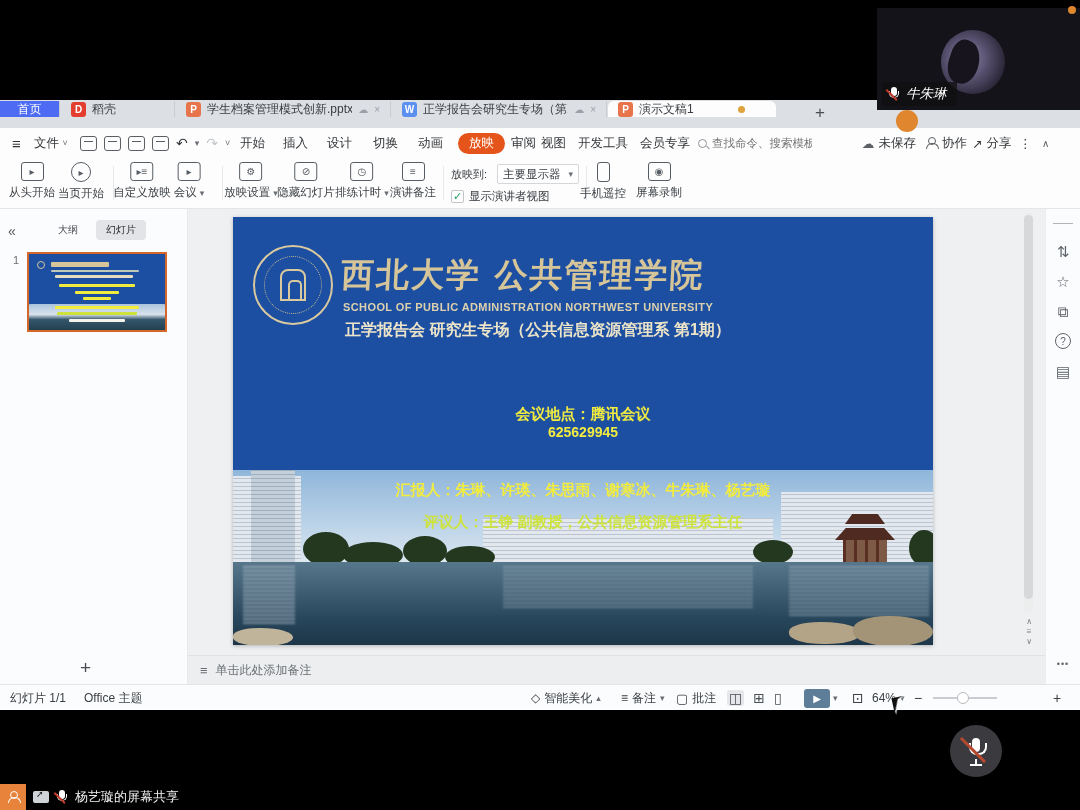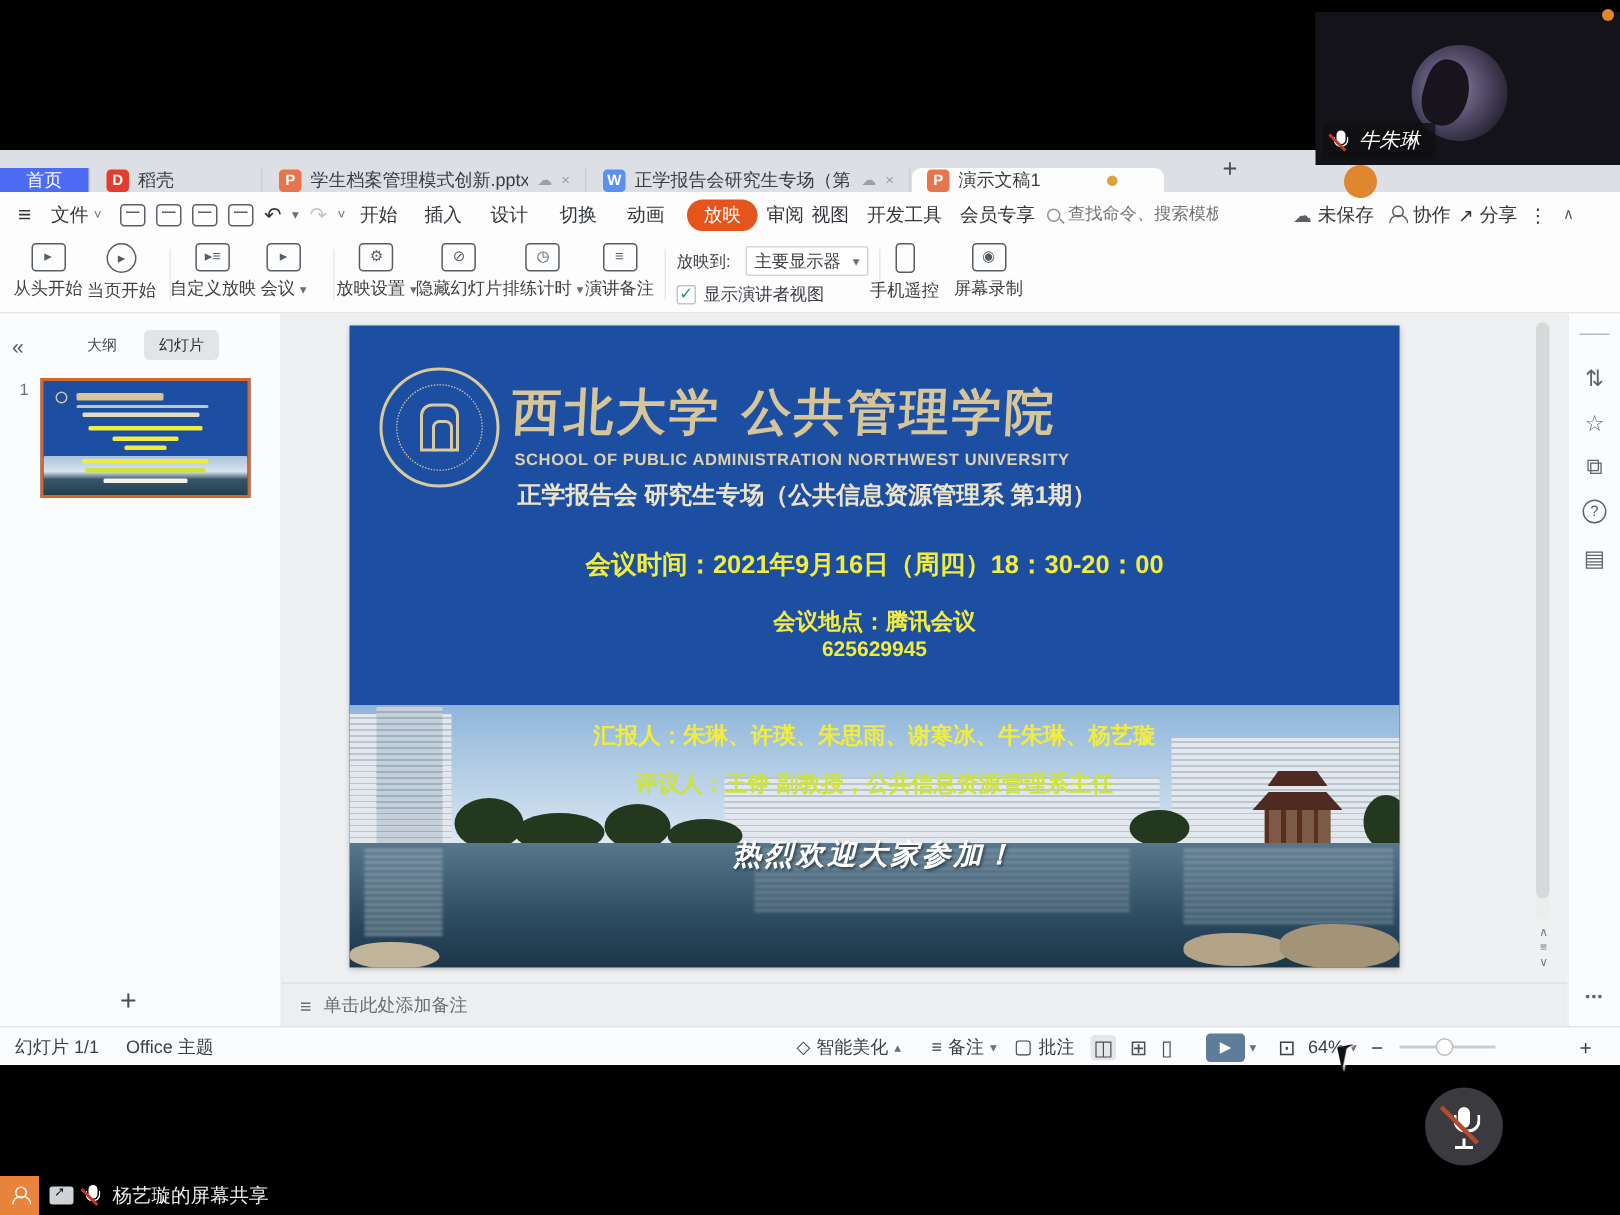--- a/index.html
+++ b/index.html
@@ -5,21 +5,21 @@
   * { margin:0; padding:0; box-sizing:border-box; }
   html,body { width:1080px; height:810px; background:#000; overflow:hidden;
     font-family:"Liberation Sans","DejaVu Sans",sans-serif; }
   .abs { position:absolute; }
 
   
   #wps { position:absolute; top:100px; left:0; width:1080px; height:610px; background:#fdfdfd; }
 
   
   .tabbar { position:absolute; top:0; left:0; width:100%; height:28px; background:#dcdfe3; }
-  .tab { position:absolute; top:12px; height:16px; display:flex; align-items:center; gap:6px;
+  .tab { position:absolute; top:1px; height:16px; display:flex; align-items:center; gap:6px;
          padding:0 10px; font-size:12px; color:#3a3d41; border-right:1px solid #c9ccd0; }
   .tab.home { background:#4d6bf3; color:#fff; justify-content:center; }
   .tab.active-doc { background:#fdfdfd; border-right:none; border-radius:6px 6px 0 0; }
   .doc-ico { width:15px; height:15px; border-radius:3px; color:#fff; font-size:10px; font-weight:bold;
              display:flex; align-items:center; justify-content:center; flex:0 0 auto; }
   .doc-ico.p { background:#e8744c; } .doc-ico.w { background:#5b8ff0; } .doc-ico.d { background:#e23d2e; }
   .tab .sub { color:#9aa0a6; font-size:10px; }
   .mod-dot { width:7px; height:7px; border-radius:50%; background:#e0a23c; }
   .newtab { position:absolute; top:3px; font-size:17px; color:#4a4d52; }
 
@@ -355,26 +355,24 @@
           <div class="abs" style="left:610px;top:70px;width:44px;height:22px;background:repeating-linear-gradient(90deg,#5a2e22 0 3px,#7c5a46 3px 11px);"></div>
           <div class="water"></div>
           <div class="wrefl" style="left:10px;top:94px;width:52px;height:60px;"></div>
           <div class="wrefl" style="left:270px;top:94px;width:250px;height:44px;opacity:.3;"></div>
           <div class="wrefl" style="left:556px;top:94px;width:140px;height:52px;opacity:.35;"></div>
           <div class="rock" style="left:556px;top:152px;width:72px;height:22px;"></div>
           <div class="rock" style="left:620px;top:146px;width:80px;height:30px;background:#a39377;"></div>
           <div class="rock" style="left:0px;top:158px;width:60px;height:18px;background:#c0b49a;"></div>
         </div>
 
-        <div class="s-line yellow" style="top:148px;font-size:17px;">会议时间：2021年9月16日（周四）18：30-20：00</div>
         <div class="s-line yellow" style="top:188px;font-size:15px;">会议地点：腾讯会议</div>
         <div class="s-line yellow" style="top:207px;font-size:14px;">625629945</div>
         <div class="s-line yellow" style="top:264px;font-size:15px;text-align:center;">汇报人：朱琳、许瑛、朱思雨、谢寒冰、牛朱琳、杨艺璇</div>
         <div class="s-line green" style="top:296px;font-size:15px;">评议人：王铮 副教授，公共信息资源管理系主任</div>
-        <div class="s-line s-welcome" style="top:340px;">热烈欢迎大家参加！</div>
       </div>
 
       <div class="railscroll">
           <div class="railthumb"></div>
         </div>
       <div class="abs" style="right:13px;top:408px;font-size:8px;color:#7a7e83;text-align:center;line-height:10px;">
         <div>∧</div>
         <div>≡</div>
         <div>∨</div>
       </div>

